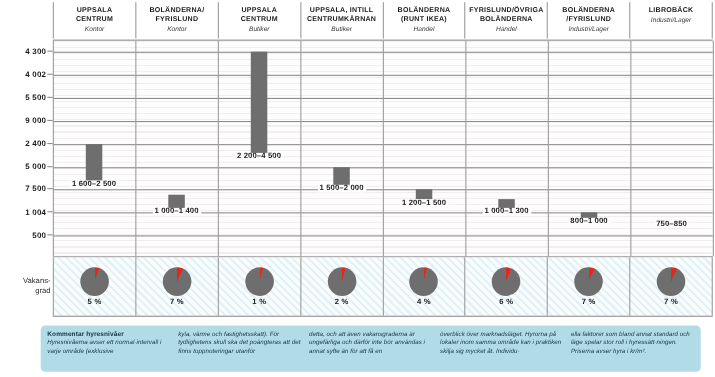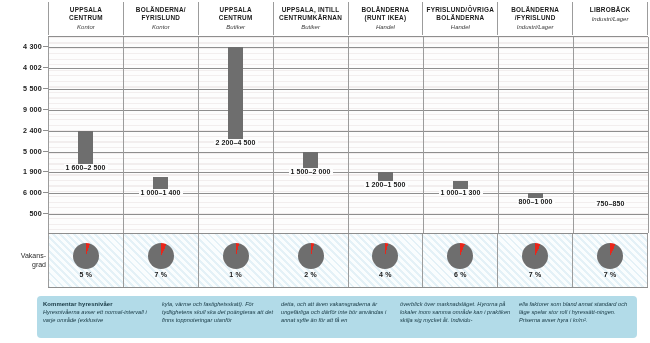--- a/index.html
+++ b/index.html
@@ -177,23 +177,23 @@
       <div class="ylabel" style="top: 63.2632px; left: 0px;">4 002</div>
       <div class="ytick" style="position: absolute; left: 43px; top: 67.2632px;"></div>
       <div class="ylabel" style="top: 84.1053px; left: 0px;">5 500</div>
       <div class="ytick" style="position: absolute; left: 43px; top: 88.1053px;"></div>
       <div class="ylabel" style="top: 104.947px; left: 0px;">9 000</div>
       <div class="ytick" style="position: absolute; left: 43px; top: 108.947px;"></div>
       <div class="ylabel" style="top: 125.789px; left: 0px;">2 400</div>
       <div class="ytick" style="position: absolute; left: 43px; top: 129.789px;"></div>
       <div class="ylabel" style="top: 146.632px; left: 0px;">5 000</div>
       <div class="ytick" style="position: absolute; left: 43px; top: 150.632px;"></div>
-      <div class="ylabel" style="top: 167.474px; left: 0px;">1 900</div>
+      <div class="ylabel" style="top: 167.474px; left: 0px;">7 500</div>
       <div class="ytick" style="position: absolute; left: 43px; top: 171.474px;"></div>
-      <div class="ylabel" style="top: 188.316px; left: 0px;">6 000</div>
+      <div class="ylabel" style="top: 188.316px; left: 0px;">1 004</div>
       <div class="ytick" style="position: absolute; left: 43px; top: 192.316px;"></div>
       <div class="ylabel" style="top: 209.158px; left: 0px;">500</div>
       <div class="ytick" style="position: absolute; left: 43px; top: 213.158px;"></div>
     </div>
 
   <div class="plot">
     <div class="minorlines"></div>
     <div id="gridlines">
         <div class="hline" style="top: 10.4211px;"></div>
         <div class="hline" style="top: 31.2632px;"></div>

